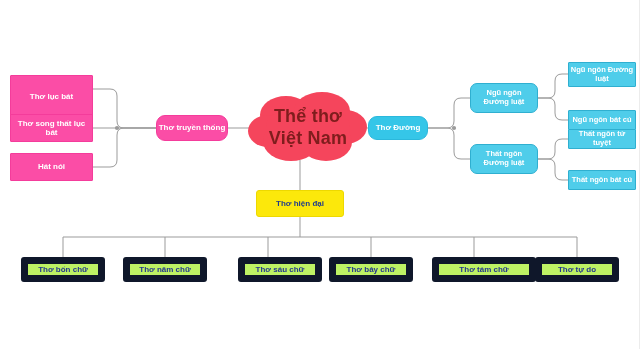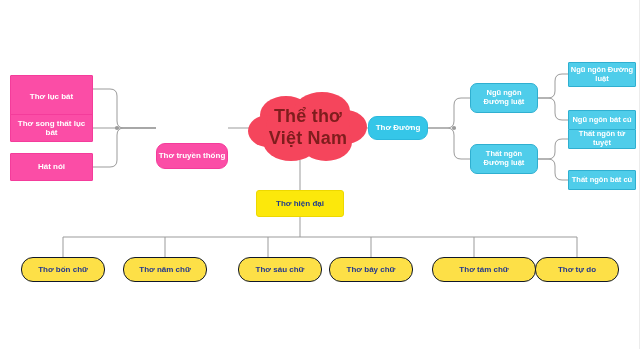--- a/index.html
+++ b/index.html
@@ -41,21 +41,21 @@
   .cyan-rect{
     background:#4FCDEA;border:1px solid #2FAFD0;border-radius:1px;
     color:#ffffff;font-size:7.5px;
   }
   
   .yellow-round{
     background:#FCE80B;border:1px solid #EDD800;border-radius:3px;
     color:#1F3C8C;font-size:8px;
   }
   .yellow-rect{
-    background:#fde047;border:1px solid #0f172a;border-radius:12px;
+    background:#bef264;border:7px solid #0f172a;border-radius:3px;
     color:#23378F;font-size:8px;
   }
   .edge-scroll{
     position:absolute;right:0;top:0;width:1px;height:349px;
     background:#ececec;z-index:5;
   }
 </style>
 </head>
 <body>
 
@@ -116,21 +116,21 @@
 
   <div class="node pink-rect" style="left:10px;top:75px;width:83px;height:44px;">
     <span>Thơ lục bát</span>
   </div>
   <div class="node pink-rect" style="left:10px;top:114px;width:83px;height:28px;">
     <span>Thơ song thất lục bát</span>
   </div>
   <div class="node pink-rect" style="left:10px;top:153px;width:83px;height:28px;">
     <span>Hát nói</span>
   </div>
-  <div class="node pink-round" style="left:156px;top:115px;width:72px;height:26px;margin-top:28px;">
+  <div class="node pink-round" style="left:156px;top:115px;width:72px;height:26px;">
     <span>Thơ truyền thống</span>
   </div>
 
   <div class="node cyan-round" style="left:368px;top:116px;width:60px;height:24px;">
     <span>Thơ Đường</span>
   </div>
 
   <div class="node cyan-rect" style="left:470px;top:83px;width:68px;height:30px;border-radius:7px;">
     <div>
       <div>Ngũ ngôn</div>

